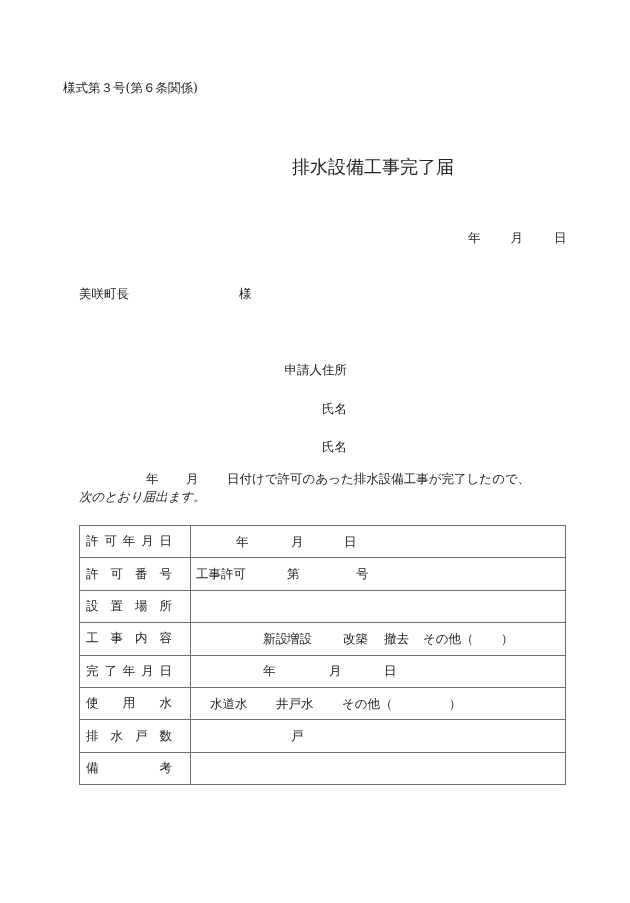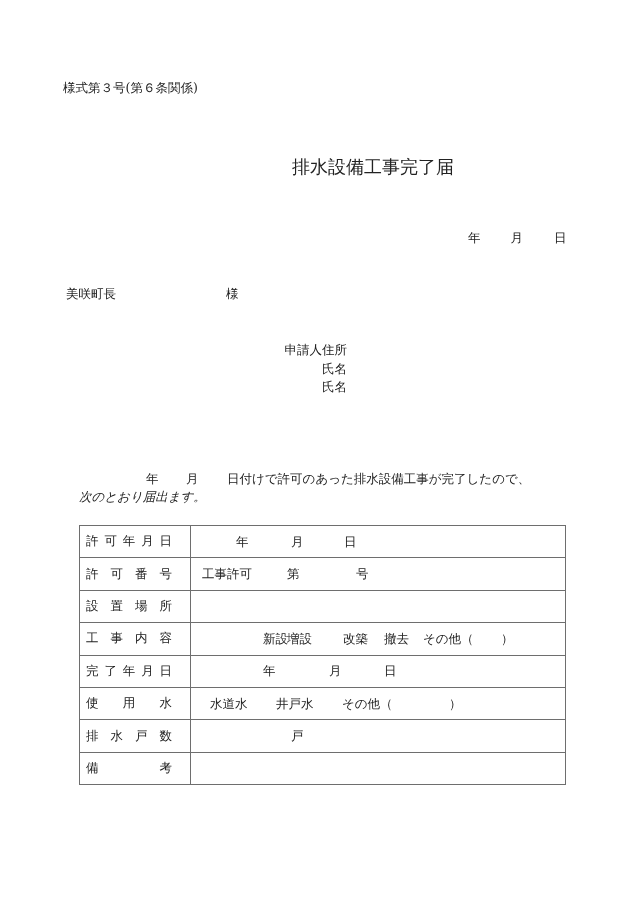--- a/index.html
+++ b/index.html
@@ -19,25 +19,25 @@
     .abs { position: absolute; white-space: nowrap; }
 
     .form-number { left: 63px; top: 80px; }
     .doc-title { left: 252px; top: 155px; font-size: 18px; margin-left: 40px; }
 
     .date-line { left: 468px; top: 230px; }
     .date-line span { display: inline-block; }
     .date-line .y { margin-right: 30px; }
     .date-line .m { margin-right: 31px; }
 
-    .addressee { left: 66px; top: 286px; }
+    .addressee { left: 79px; top: 286px; }
     .addressee .sama { position: absolute; left: 160px; top: 0; }
 
     .applicant-block { left: 200px; top: 341px; width: 147px; text-align: right; line-height: 18.5px; }
-    .applicant-block div { white-space: nowrap; }
+    .applicant-block div { white-space: nowrap; margin-top: 20px; }
 
     .body-line1 { left: 79px; top: 471px; }
     .body-line1 .y { position: absolute; left: 67px; }
     .body-line1 .m { position: absolute; left: 107px; }
     .body-line1 .rest { position: absolute; left: 148px; font-family: Liberation Serif, serif; }
     .body-line2 { left: 79px; top: 489px; font-style: italic; }
 
     .form-table {
       position: absolute;
       left: 79px;
@@ -122,21 +122,21 @@
       <td class="label">
         <div class="label-inner">
           <span>許</span>
           <span>可</span>
           <span>番</span>
           <span>号</span>
         </div>
       </td>
       <td class="value">
         <div class="val">
-          <span style="left:11px">工事許可</span>
+          <span style="left:5px">工事許可</span>
           <span style="left:96px">第</span>
           <span style="left:165px">号</span>
         </div>
       </td>
     </tr>
 
     <tr>
       <td class="label">
         <div class="label-inner">
           <span>設</span>

